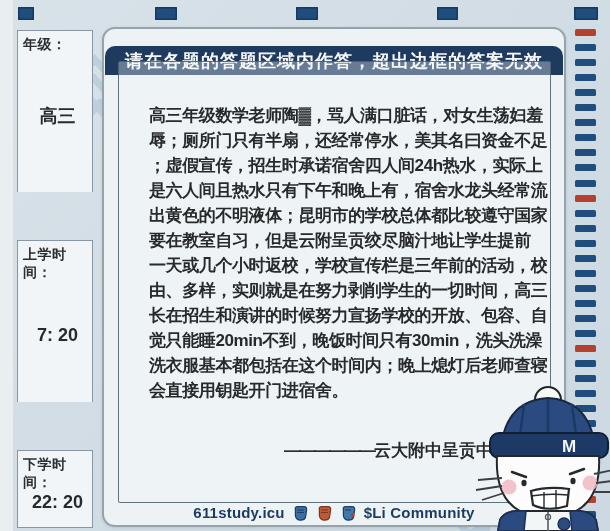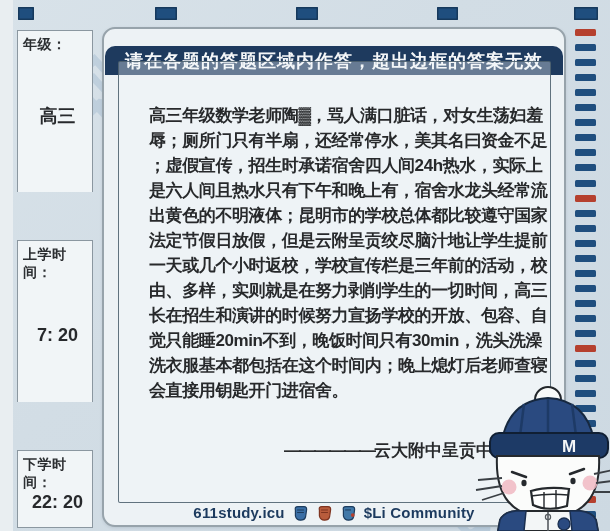--- a/index.html
+++ b/index.html
@@ -133,21 +133,21 @@
     <span>请在各题的答题区域内作答，超出边框的答案无效</span>
   </div>
   <div class="inner-rect"></div>
 
   <div class="text-block" id="answer-text">
       <div class="tline">高三年级数学老师陶▓，骂人满口脏话，对女生荡妇羞</div>
       <div class="tline">辱；厕所门只有半扇，还经常停水，美其名曰资金不足</div>
       <div class="tline">；虚假宣传，招生时承诺宿舍四人间24h热水，实际上</div>
       <div class="tline">是六人间且热水只有下午和晚上有，宿舍水龙头经常流</div>
       <div class="tline">出黄色的不明液体；昆明市的学校总体都比较遵守国家</div>
-      <div class="tline">法定节假日放假，但是云附呈贡绞尽脑汁地让学生提前</div>
+      <div class="tline">要在教室自习，但是云附呈贡绞尽脑汁地让学生提前</div>
       <div class="tline">一天或几个小时返校，学校宣传栏是三年前的活动，校</div>
       <div class="tline">由、多样，实则就是在努力剥削学生的一切时间，高三</div>
       <div class="tline">长在招生和演讲的时候努力宣扬学校的开放、包容、自</div>
       <div class="tline">觉只能睡20min不到，晚饭时间只有30min，洗头洗澡</div>
       <div class="tline">洗衣服基本都包括在这个时间内；晚上熄灯后老师查寝</div>
       <div class="tline">会直接用钥匙开门进宿舍。</div>
     </div>
 
   <div class="sig-row">
     <span class="sig-dash">——————</span>

